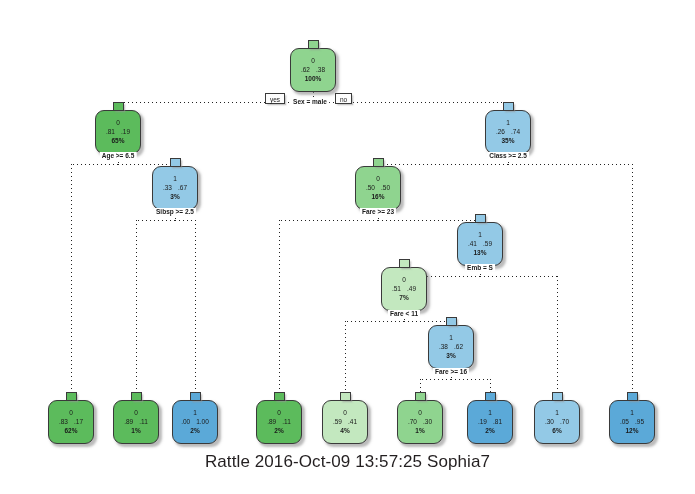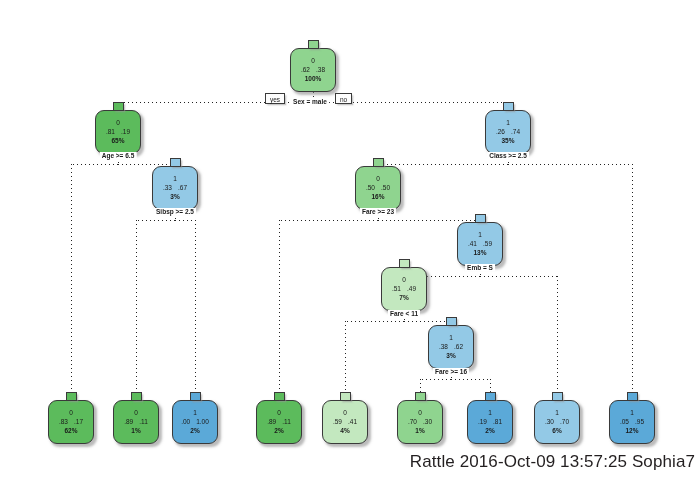--- a/index.html
+++ b/index.html
@@ -65,21 +65,21 @@
     height:11px;
     line-height:11px;
     box-sizing:border-box;
     z-index:5;
     box-shadow:1.5px 1.5px 1.5px rgba(150,150,150,.5);
   }
   #caption{
     position:absolute;
     left:0;right:0;
     top:452px;
-    text-align:right;
+    text-align:center;
     font-size:17px;
     color:#231f20;
     letter-spacing:0.1px;
   }
 </style>
 </head>
 <body>
 
 <div id="tree-canvas">
   <svg id="edges">

